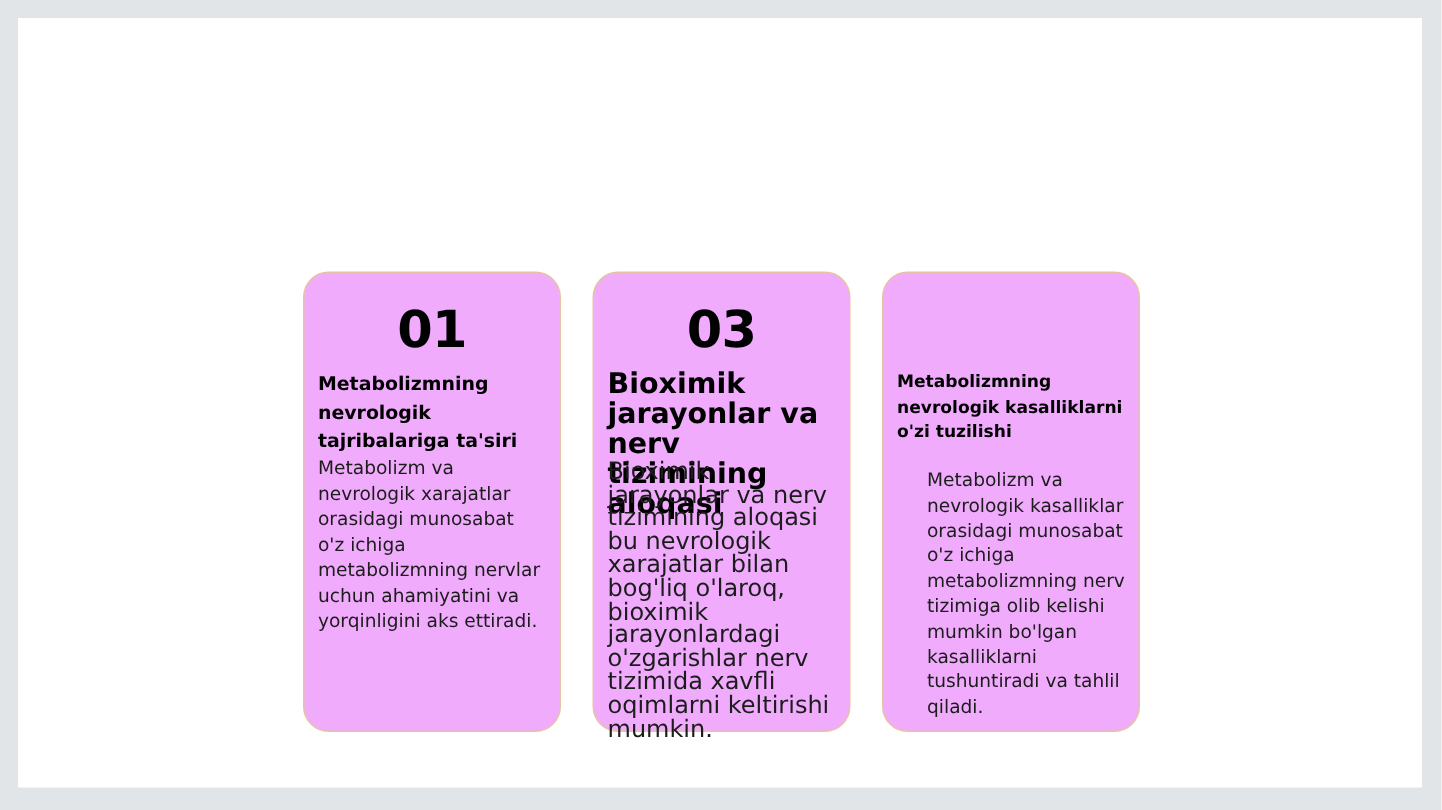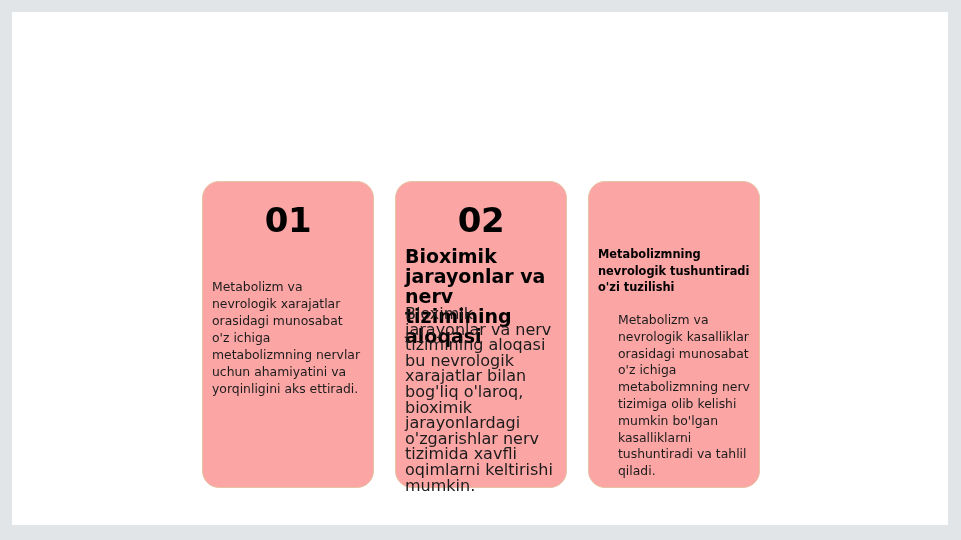--- a/index.html
+++ b/index.html
@@ -48,21 +48,21 @@
     gap: 21px;
   }
 
   .card {
     position: relative;
     width: 172px;
     height: 307px;
     box-sizing: border-box;
     border: 1px solid #e6c3a4;
     border-radius: 17px;
-    background: #fca5a5;
+    background: #f0abfc;
     padding: 16px;
   }
 
   .card-number {
     position: absolute;
     left: 0;
     right: 0;
     top: 19px;
     text-align: center;
     font-family: "DejaVu Sans", sans-serif;
@@ -99,21 +99,20 @@
   
   .card-1 .card-heading {
     font-size: 12.6px;
     line-height: 19px;
     height: 57px;
     overflow: visible;
   }
   .card-1 .card-text {
     font-size: 12.4px;
     line-height: 17px;
-    margin-top: 32px;
   }
 
   
   .card-2 .card-heading {
     font-size: 19px;
     line-height: 20px;
     height: 60px;
     overflow: visible;
   }
   .card-2 .card-text {
@@ -138,33 +137,34 @@
 <body>
 
 <div id="slide-frame">
 
 
   <div id="cards-row">
 
     <div class="card card-1">
       <div class="card-number">01</div>
       <div class="card-body-wrap">
+        <div class="card-heading">Metabolizmning nevrologik tajribalariga ta'siri</div>
         <div class="card-text">Metabolizm va nevrologik xarajatlar orasidagi munosabat o'z ichiga metabolizmning nervlar uchun ahamiyatini va yorqinligini aks ettiradi.</div>
       </div>
     </div>
 
     <div class="card card-2">
-      <div class="card-number">02</div>
+      <div class="card-number">03</div>
       <div class="card-body-wrap">
         <div class="card-heading">Bioximik jarayonlar va nerv tizimining aloqasi</div>
         <div class="card-text">Bioximik jarayonlar va nerv tizimining aloqasi bu nevrologik xarajatlar bilan bog'liq o'laroq, bioximik jarayonlardagi o'zgarishlar nerv tizimida xavfli oqimlarni keltirishi mumkin.</div>
       </div>
     </div>
 
     <div class="card card-3">
       <div class="card-body-wrap">
-        <div class="card-heading">Metabolizmning nevrologik tushuntiradi o'zi tuzilishi</div>
+        <div class="card-heading">Metabolizmning nevrologik kasalliklarni o'zi tuzilishi</div>
         <div class="card-text">Metabolizm va nevrologik kasalliklar orasidagi munosabat o'z ichiga metabolizmning nerv tizimiga olib kelishi mumkin bo'lgan kasalliklarni tushuntiradi va tahlil qiladi.</div>
       </div>
     </div>
 
   </div>
 </div>
 
 </body></html>

